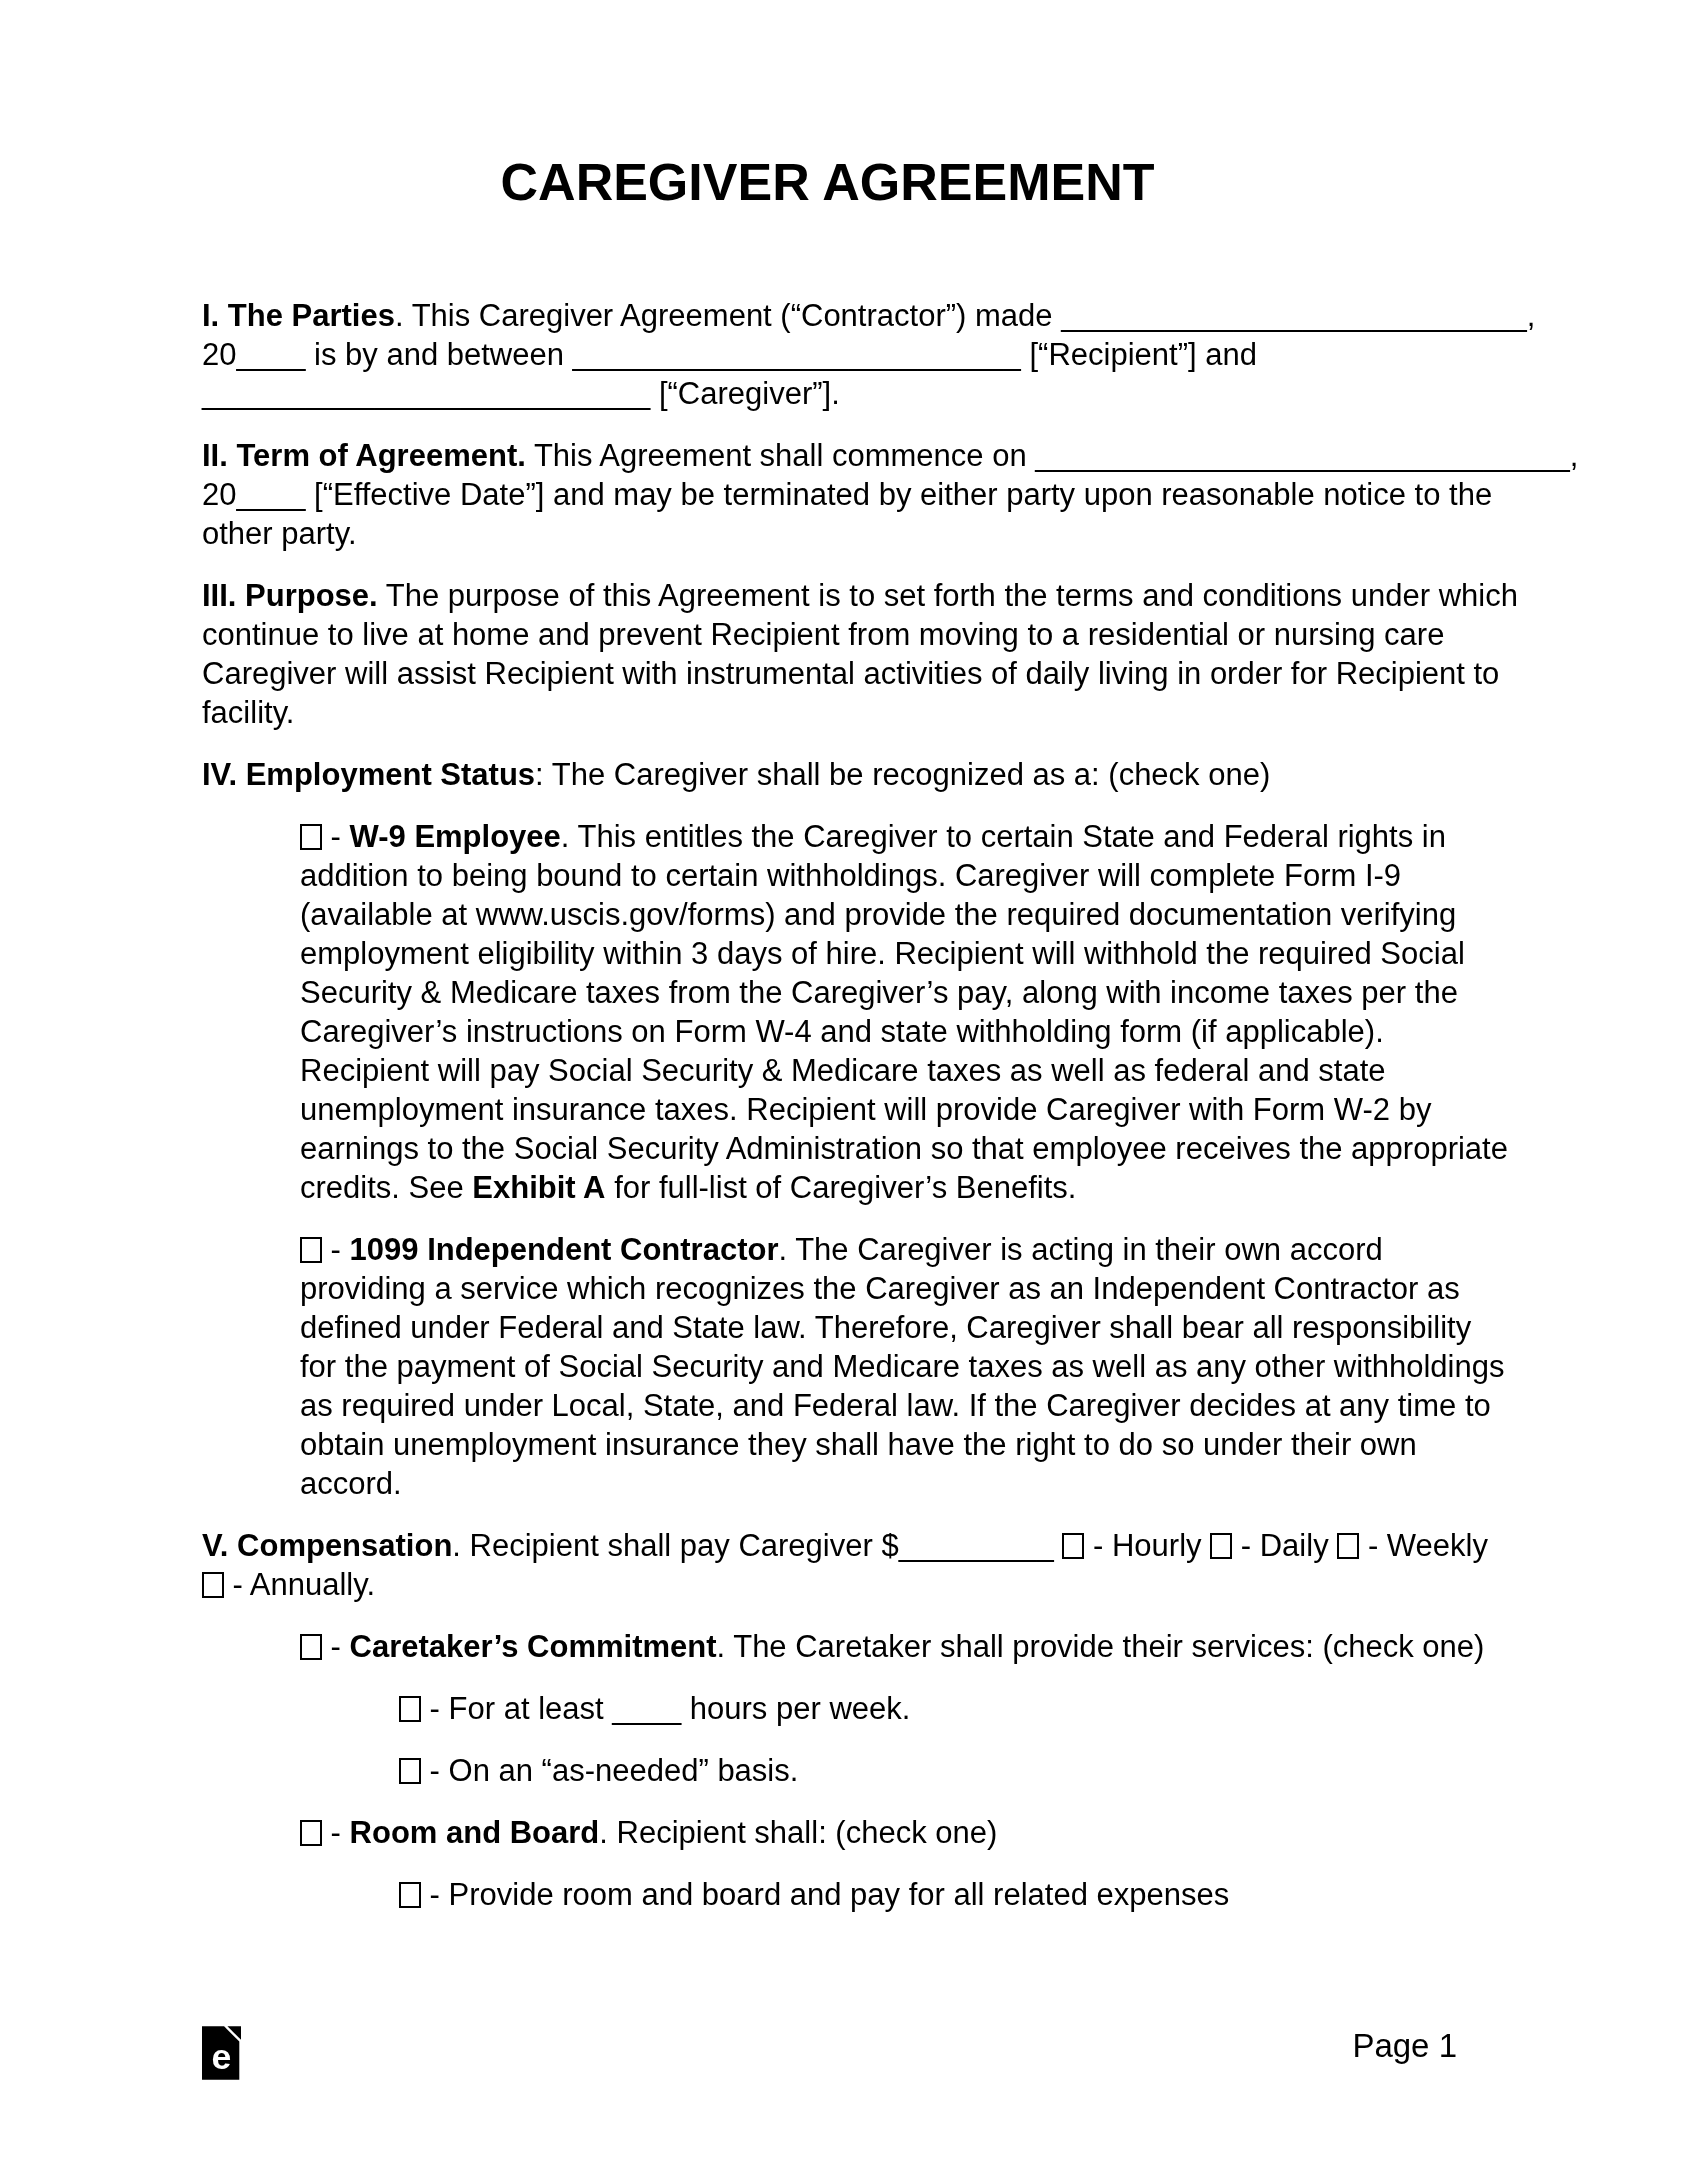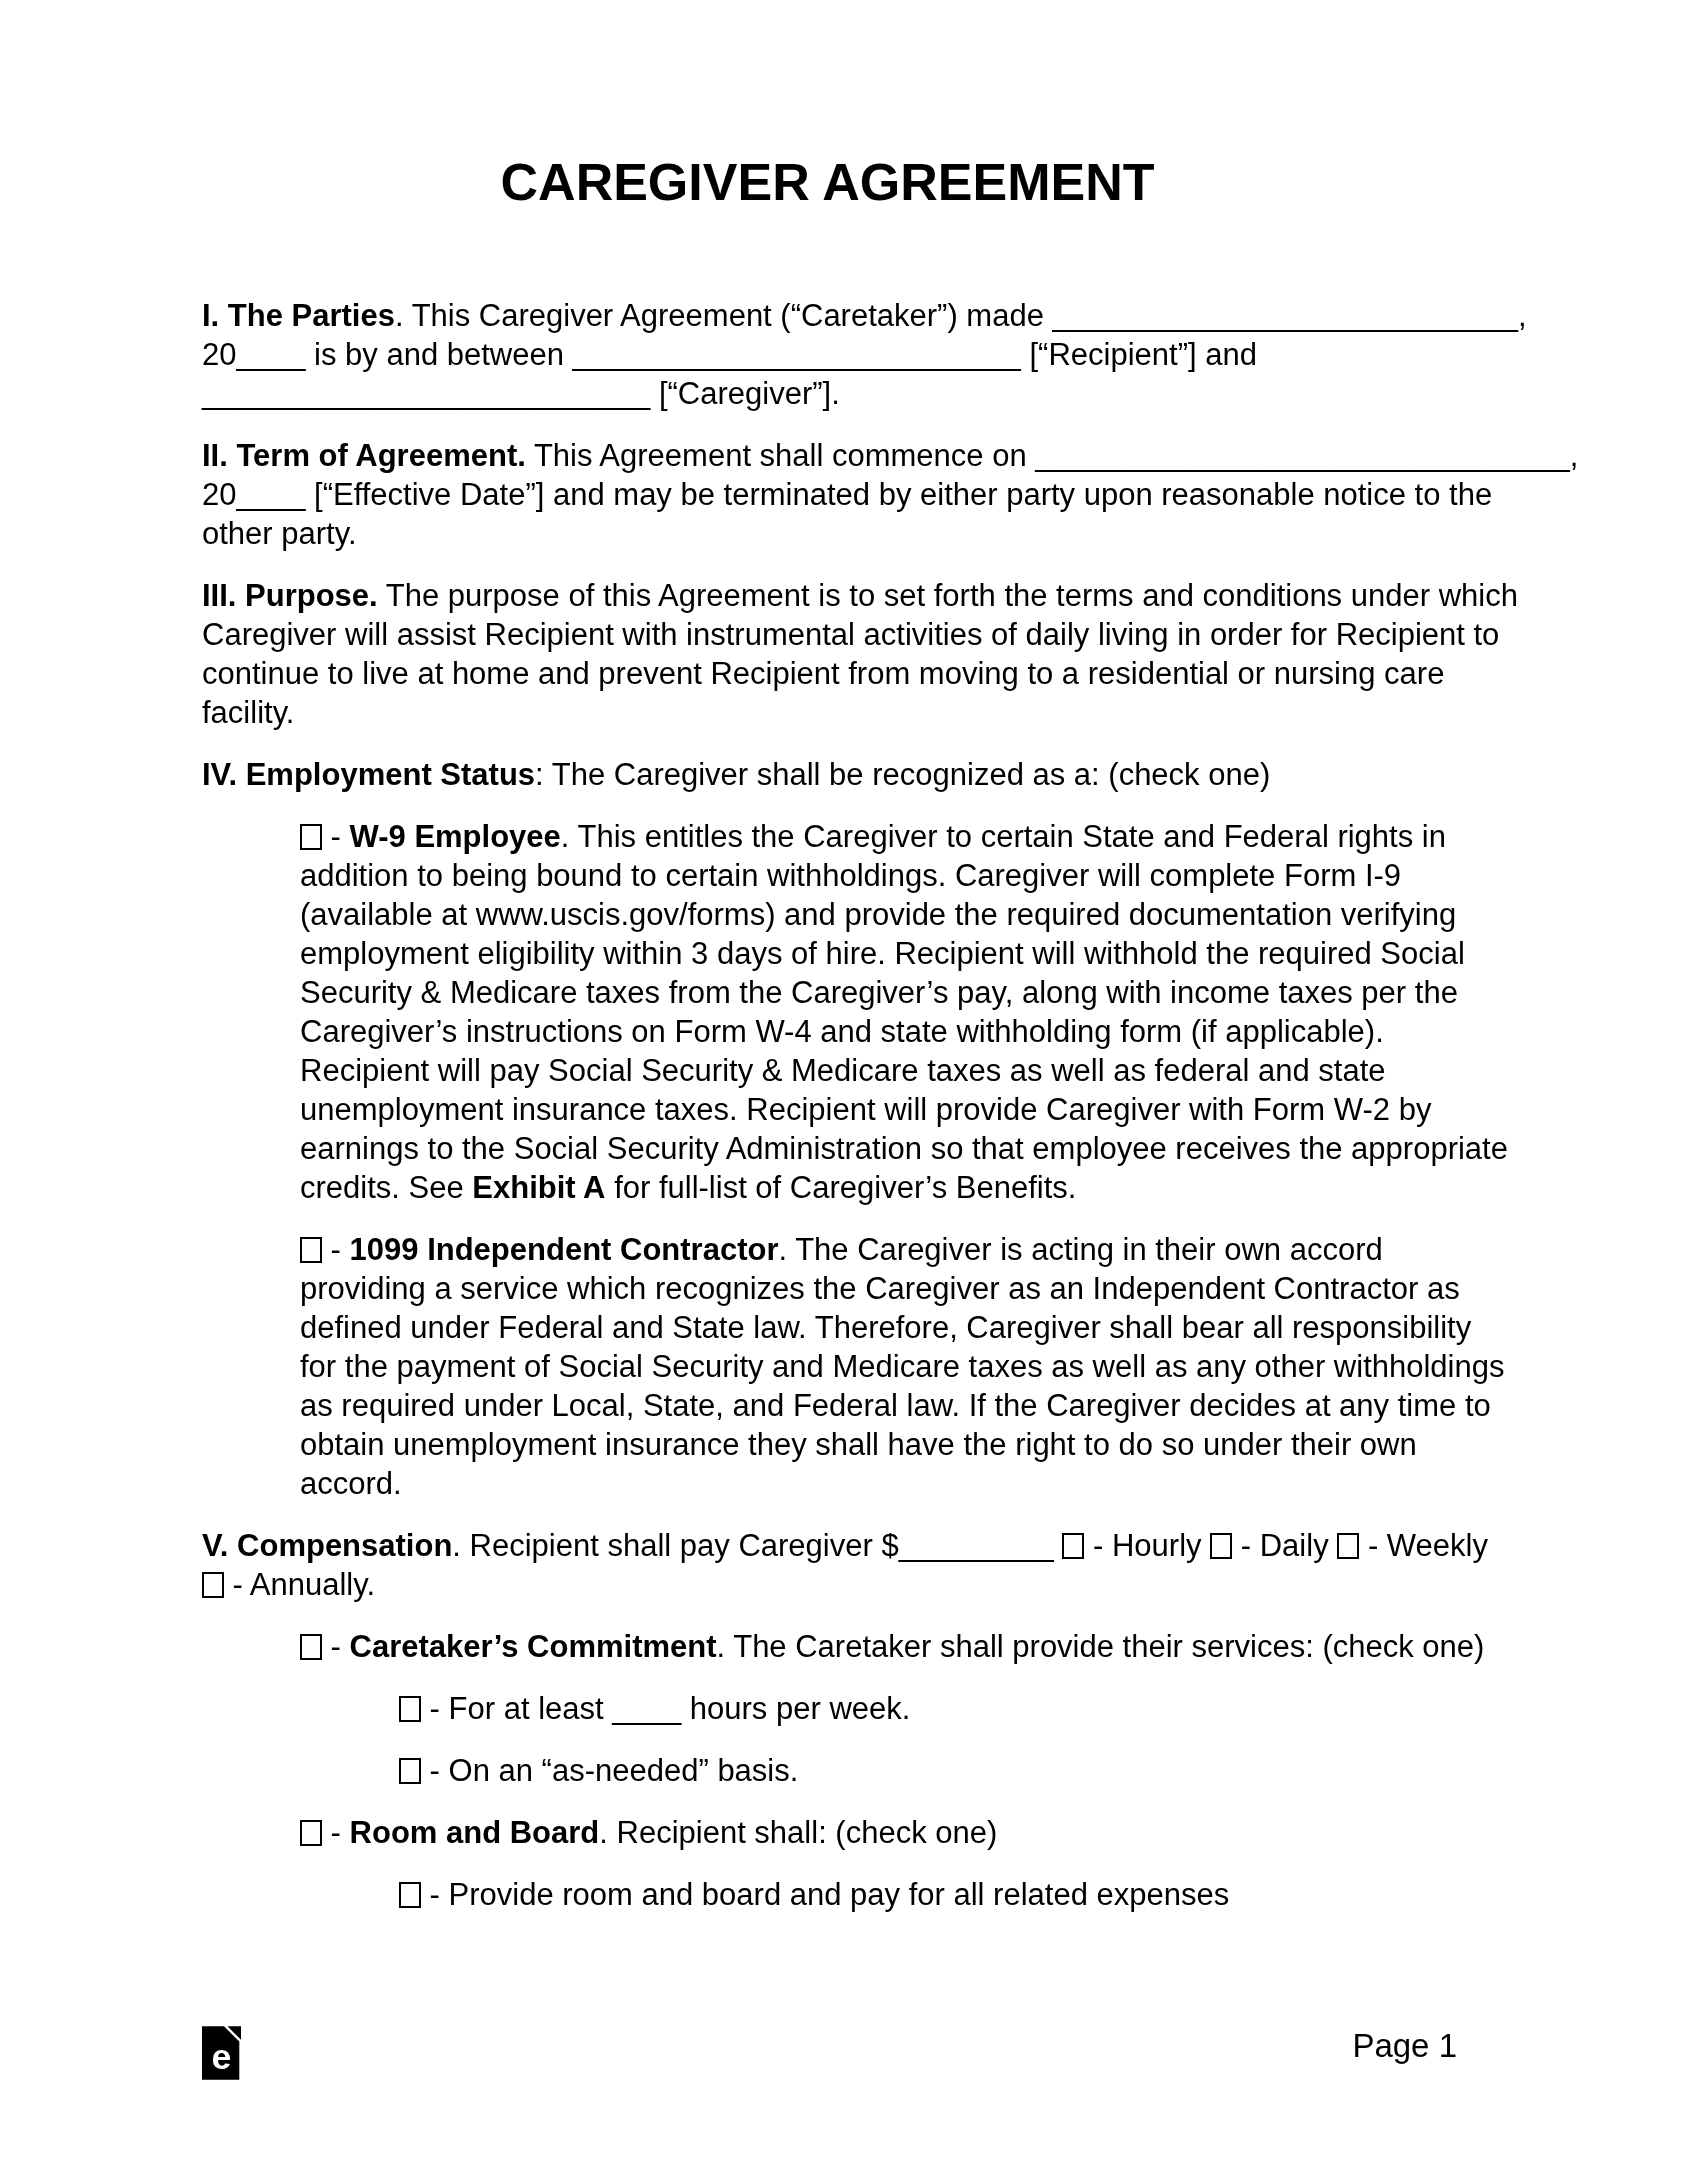--- a/index.html
+++ b/index.html
@@ -49,33 +49,33 @@
   .page-label { font-size: 33px; line-height: 29px; margin-top: 5.1px; }
 </style>
 </head>
 <body>
 
 <div class="page">
   <div class="content">
     <h1 class="title">CAREGIVER AGREEMENT</h1>
     <div>
         <div class="para indent-0">
-          <div class="line"><span class="b">I. The Parties</span><span>. This Caregiver Agreement (“Caretaker”) made </span><span class="blank">___________________________</span><span>,</span></div>
+          <div class="line"><span class="b">I. The Parties</span><span>. This Caregiver Agreement (“Contractor”) made </span><span class="blank">___________________________</span><span>,</span></div>
           <div class="line"><span>20</span><span class="blank">____</span><span> is by and between </span><span class="blank">__________________________</span><span> [“Recipient”] and</span></div>
           <div class="line"><span class="blank">__________________________</span><span> [“Caregiver”].</span></div>
         </div>
         <div class="para indent-0">
           <div class="line"><span class="b">II. Term of Agreement.</span><span> This Agreement shall commence on </span><span class="blank">_______________________________</span><span>,</span></div>
           <div class="line"><span>20</span><span class="blank">____</span><span> [“Effective Date”] and may be terminated by either party upon reasonable notice to the</span></div>
           <div class="line"><span>other party.</span></div>
         </div>
         <div class="para indent-0">
           <div class="line"><span class="b">III. Purpose.</span><span> The purpose of this Agreement is to set forth the terms and conditions under which</span></div>
+          <div class="line"><span>continue to live at home and prevent Recipient from moving to a residential or nursing care</span></div>
           <div class="line"><span>Caregiver will assist Recipient with instrumental activities of daily living in order for Recipient to</span></div>
-          <div class="line"><span>continue to live at home and prevent Recipient from moving to a residential or nursing care</span></div>
           <div class="line"><span>facility.</span></div>
         </div>
         <div class="para indent-0">
           <div class="line"><span class="b">IV. Employment Status</span><span>: The Caregiver shall be recognized as a: (check one)</span></div>
         </div>
         <div class="para indent-1">
           <div class="line"><span class="checkbox"></span><span> - </span><span class="b">W-9 Employee</span><span>. This entitles the Caregiver to certain State and Federal rights in</span></div>
           <div class="line"><span>addition to being bound to certain withholdings. Caregiver will complete Form I-9</span></div>
           <div class="line"><span>(available at www.uscis.gov/forms) and provide the required documentation verifying</span></div>
           <div class="line"><span>employment eligibility within 3 days of hire. Recipient will withhold the required Social</span></div>

